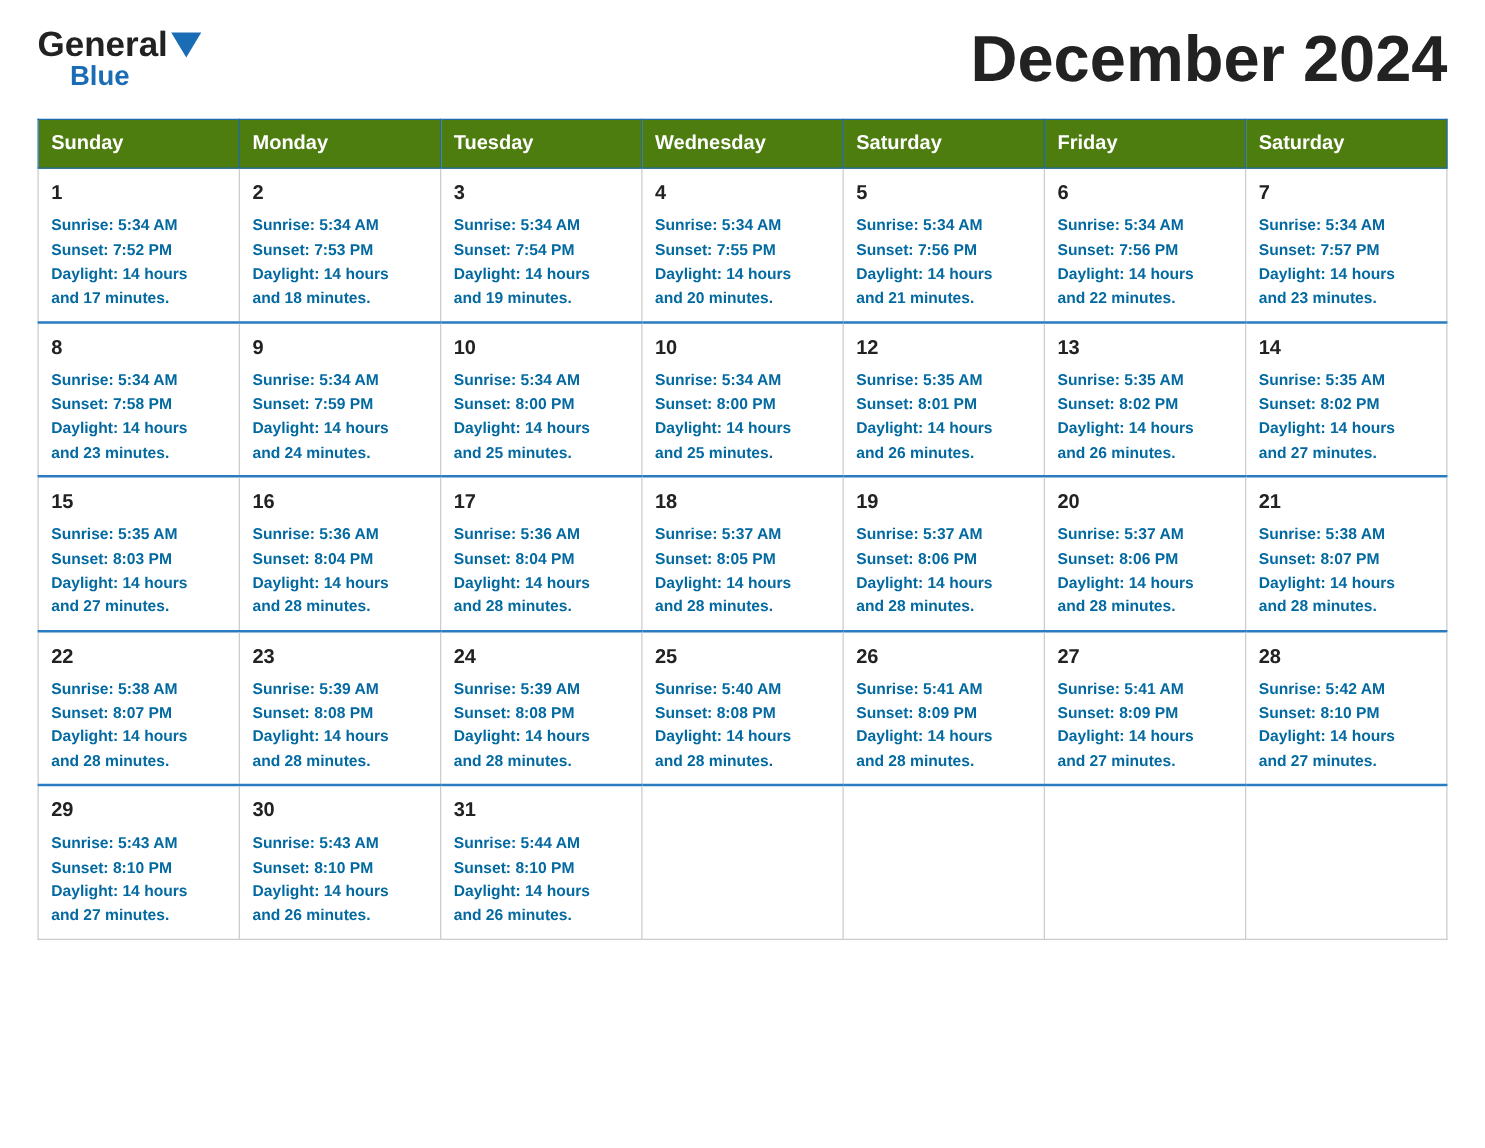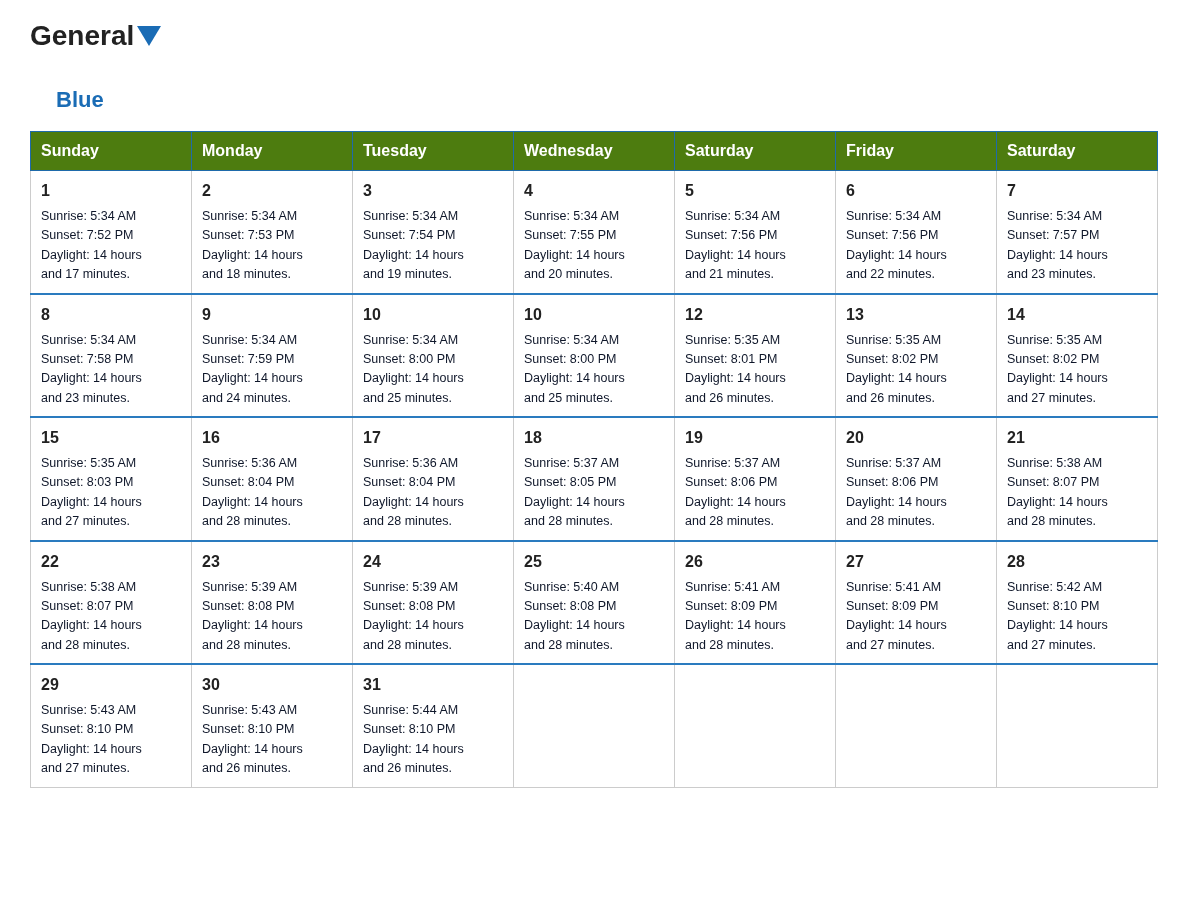--- a/index.html
+++ b/index.html
@@ -14,21 +14,20 @@
     .header-area {
       display: flex;
       justify-content: space-between;
       align-items: flex-start;
       margin-bottom: 18px;
     }
     .logo-area {
       display: flex;
       flex-direction: column;
       align-items: flex-start;
-      gap: 39px;
     }
     .logo-text {
       display: flex;
       align-items: center;
       font-size: 28px;
       font-weight: bold;
       color: #222;
     }
     .logo-triangle {
       width: 0;
@@ -86,43 +85,45 @@
       width: 14.28%;
     }
     .day-number {
       font-size: 16px;
       font-weight: bold;
       color: #222;
       display: block;
       margin-bottom: 4px;
     }
     .day-info {
-      color: #0f172a;
+      color: #0369a1;
       font-size: 12.5px;
       line-height: 1.55;
+      font-weight: bold;
     }
     .empty-cell {
       background: #fff;
     }
     .row-divider td {
       border-top: 2px solid #2a7bbf;
     }
   </style>
 </head>
 <body>
 
 <div class="header-area">
   <div class="logo-area">
     <div class="logo-text">
       <span>General</span>
       <span class="logo-triangle"></span>
     </div>
     <div class="logo-subtitle">Blue</div>
   </div>
   <div class="title-area">
+    <div class="page-title">December 2024</div>
   </div>
 </div>
 
 <table class="calendar-table">
   <thead>
     <tr>
       <th>Sunday</th>
       <th>Monday</th>
       <th>Tuesday</th>
       <th>Wednesday</th>

